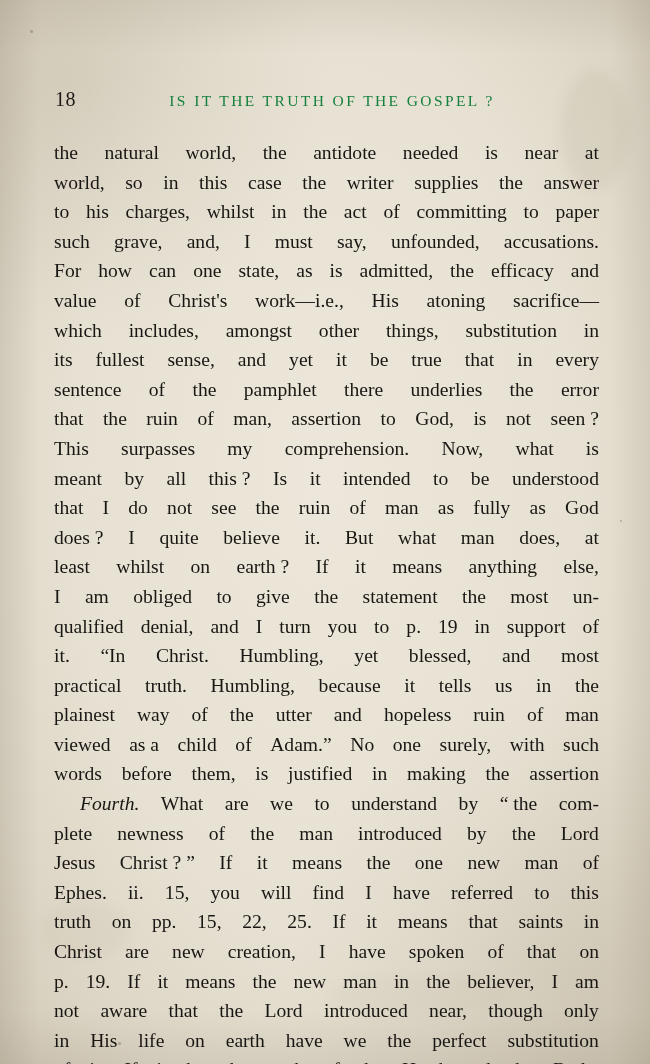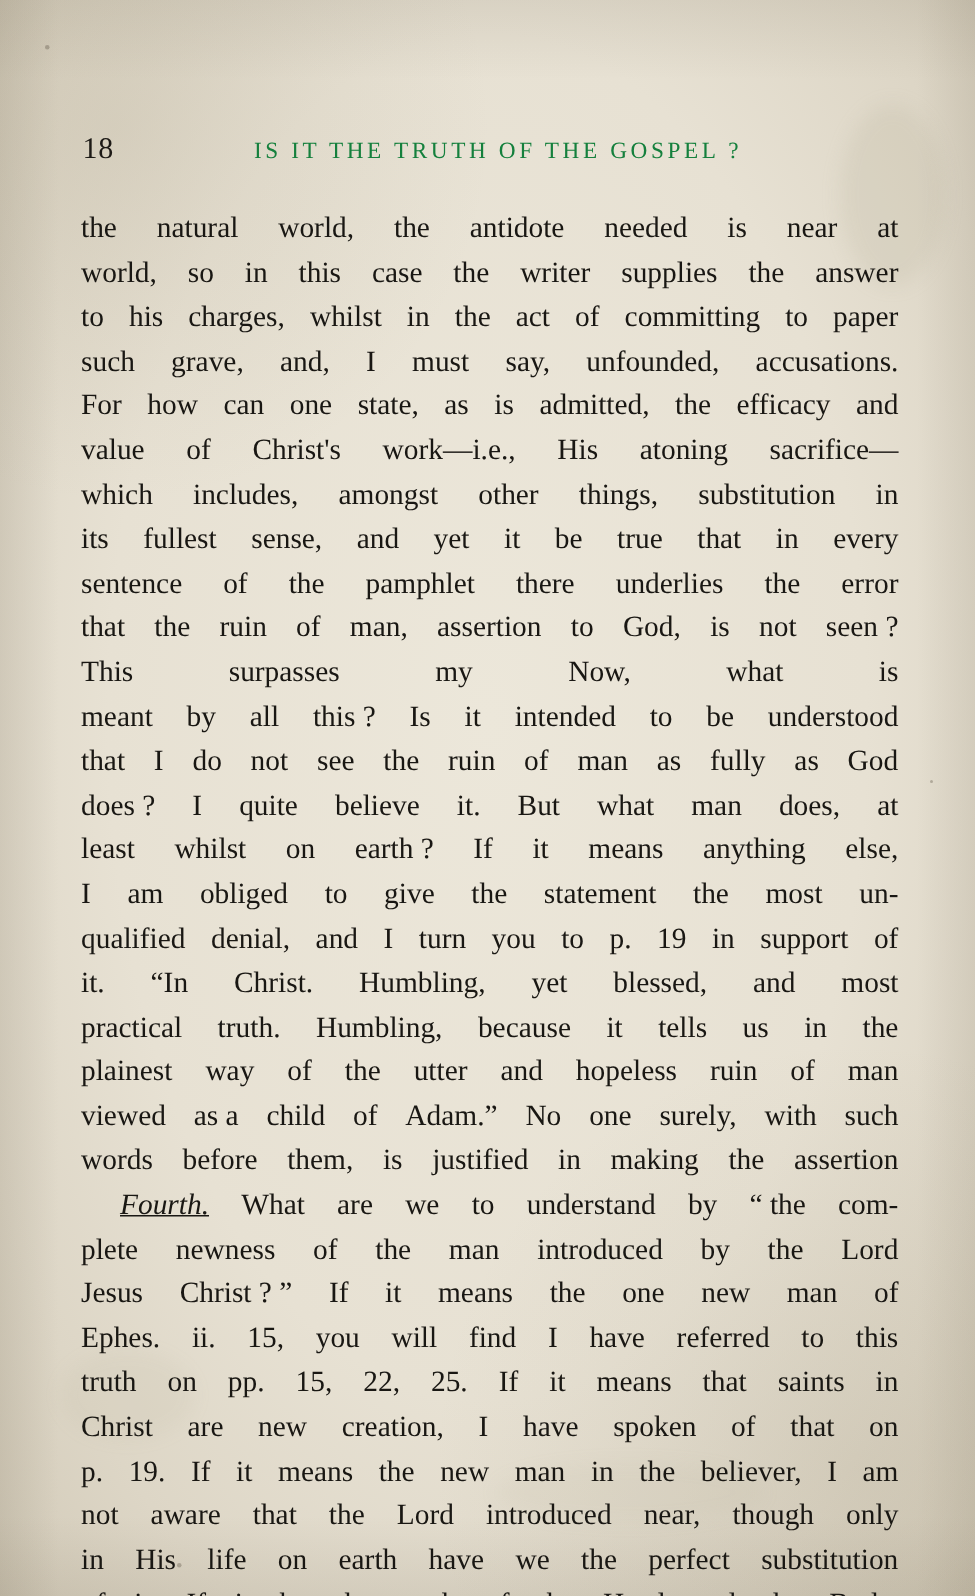--- a/index.html
+++ b/index.html
@@ -86,21 +86,21 @@
     height: 29.6px;
     align-items: baseline;
   }
   
   .line.justify {
     display: flex;
     justify-content: space-between;
   }
   .line.justify > span { white-space: pre; }
   .line.last { display: block; }
-  .ital { font-style: italic; text-decoration: underline; }
+  .ital { font-style: italic; }
   .speck {
     position: absolute;
     background: rgba(90,80,65,0.35);
     border-radius: 50%;
     pointer-events: none;
   }
 </style>
 </head>
 <body>
 
@@ -124,21 +124,21 @@
       <div class="line justify"><span>the</span><span>natural</span><span>world,</span><span>the</span><span>antidote</span><span>needed</span><span>is</span><span>near</span><span>at</span></div>
       <div class="line justify"><span>world,</span><span>so</span><span>in</span><span>this</span><span>case</span><span>the</span><span>writer</span><span>supplies</span><span>the</span><span>answer</span></div>
       <div class="line justify"><span>to</span><span>his</span><span>charges,</span><span>whilst</span><span>in</span><span>the</span><span>act</span><span>of</span><span>committing</span><span>to</span><span>paper</span></div>
       <div class="line justify"><span>such</span><span>grave,</span><span>and,</span><span>I</span><span>must</span><span>say,</span><span>unfounded,</span><span>accusations.</span></div>
       <div class="line justify"><span>For</span><span>how</span><span>can</span><span>one</span><span>state,</span><span>as</span><span>is</span><span>admitted,</span><span>the</span><span>efficacy</span><span>and</span></div>
       <div class="line justify"><span>value</span><span>of</span><span>Christ's</span><span>work—i.e.,</span><span>His</span><span>atoning</span><span>sacrifice—</span></div>
       <div class="line justify"><span>which</span><span>includes,</span><span>amongst</span><span>other</span><span>things,</span><span>substitution</span><span>in</span></div>
       <div class="line justify"><span>its</span><span>fullest</span><span>sense,</span><span>and</span><span>yet</span><span>it</span><span>be</span><span>true</span><span>that</span><span>in</span><span>every</span></div>
       <div class="line justify"><span>sentence</span><span>of</span><span>the</span><span>pamphlet</span><span>there</span><span>underlies</span><span>the</span><span>error</span></div>
       <div class="line justify"><span>that</span><span>the</span><span>ruin</span><span>of</span><span>man,</span><span>assertion</span><span>to</span><span>God,</span><span>is</span><span>not</span><span>seen ?</span></div>
-      <div class="line justify"><span>This</span><span>surpasses</span><span>my</span><span>Now,</span><span>what</span><span>is</span></div>
+      <div class="line justify"><span>This</span><span>surpasses</span><span>my</span><span>comprehension.</span><span>Now,</span><span>what</span><span>is</span></div>
       <div class="line justify"><span>meant</span><span>by</span><span>all</span><span>this ?</span><span>Is</span><span>it</span><span>intended</span><span>to</span><span>be</span><span>understood</span></div>
       <div class="line justify"><span>that</span><span>I</span><span>do</span><span>not</span><span>see</span><span>the</span><span>ruin</span><span>of</span><span>man</span><span>as</span><span>fully</span><span>as</span><span>God</span></div>
       <div class="line justify"><span>does ?</span><span>I</span><span>quite</span><span>believe</span><span>it.</span><span>But</span><span>what</span><span>man</span><span>does,</span><span>at</span></div>
       <div class="line justify"><span>least</span><span>whilst</span><span>on</span><span>earth ?</span><span>If</span><span>it</span><span>means</span><span>anything</span><span>else,</span></div>
       <div class="line justify"><span>I</span><span>am</span><span>obliged</span><span>to</span><span>give</span><span>the</span><span>statement</span><span>the</span><span>most</span><span>un-</span></div>
       <div class="line justify"><span>qualified</span><span>denial,</span><span>and</span><span>I</span><span>turn</span><span>you</span><span>to</span><span>p.</span><span>19</span><span>in</span><span>support</span><span>of</span></div>
       <div class="line justify"><span>it.</span><span>“In</span><span>Christ.</span><span>Humbling,</span><span>yet</span><span>blessed,</span><span>and</span><span>most</span></div>
       <div class="line justify"><span>practical</span><span>truth.</span><span>Humbling,</span><span>because</span><span>it</span><span>tells</span><span>us</span><span>in</span><span>the</span></div>
       <div class="line justify"><span>plainest</span><span>way</span><span>of</span><span>the</span><span>utter</span><span>and</span><span>hopeless</span><span>ruin</span><span>of</span><span>man</span></div>
       <div class="line justify"><span>viewed</span><span>as a</span><span>child</span><span>of</span><span>Adam.”</span><span>No</span><span>one</span><span>surely,</span><span>with</span><span>such</span></div>

